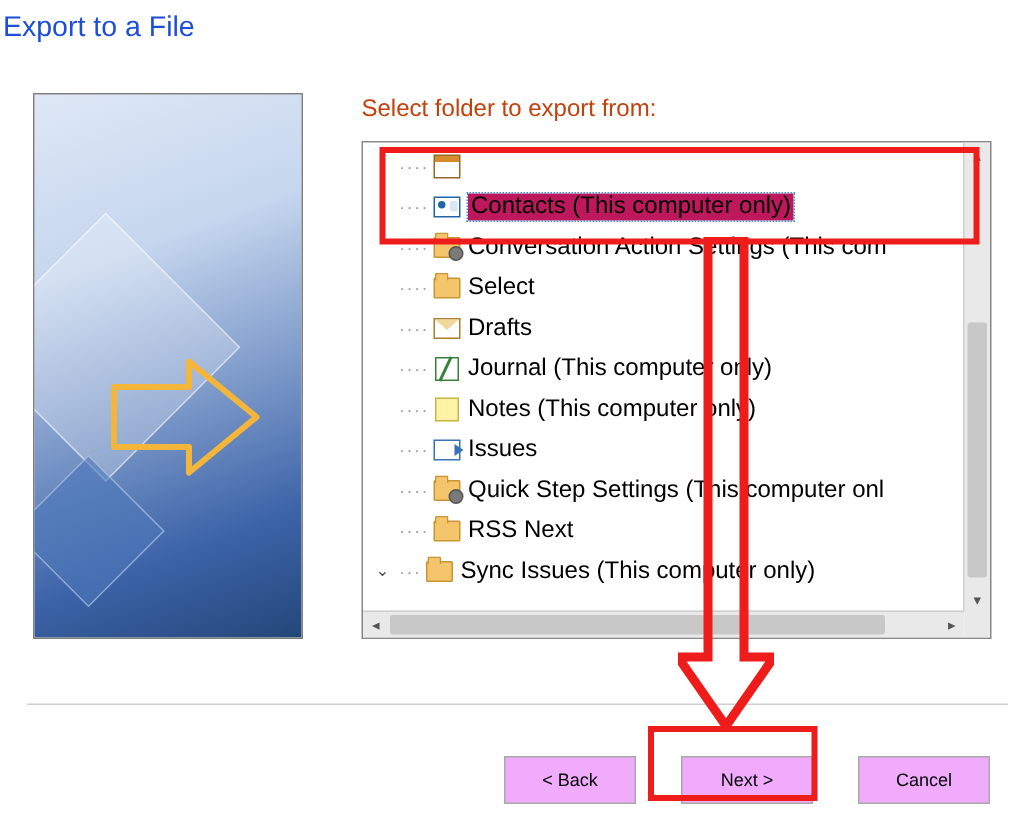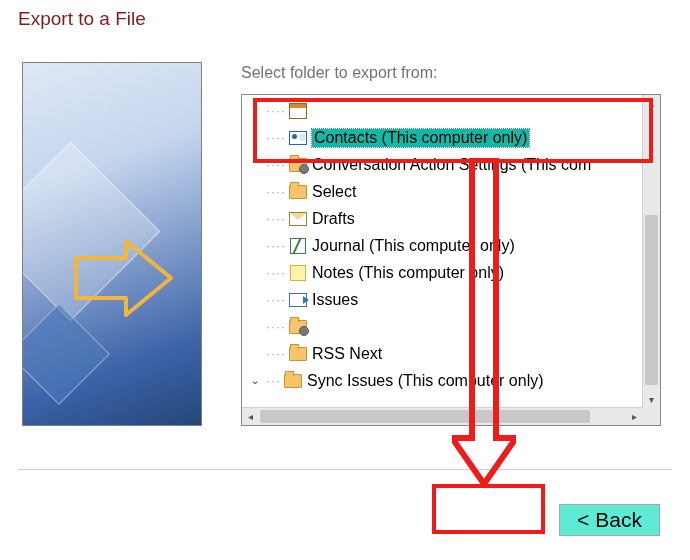--- a/index.html
+++ b/index.html
@@ -10,24 +10,24 @@
     font-family: "Segoe UI", Tahoma, sans-serif;
     font-size: 15px;
     background: #ffffff;
     color: #222;
     overflow: hidden;
     position: relative;
   }
 
   .title {
     position: absolute;
-    left: 18px;
+    left: 2px;
     top: 8px;
     font-size: 19px;
-    color: #7f1d1d;
+    color: #1d4ed8;
   }
 
   .wizard-image {
     position: absolute;
     left: 22px;
     top: 62px;
     width: 178px;
     height: 362px;
     border: 1px solid #7f7f7f;
     background: linear-gradient(160deg,#dfe8f6 0%,#c5d6ee 30%,#3c63a8 80%,#244779 100%);
@@ -52,21 +52,21 @@
   .wizard-image .arrow-shape{
     position:absolute;
     left:48px; top:170px;
   }
 
   .prompt {
     position:absolute;
     left: 241px;
     top: 64px;
     font-size:16px;
-    color:#737373;
+    color:#c2410c;
   }
 
   .tree-box{
     position:absolute;
     left:241px; top:94px;
     width:418px; height:330px;
     border:1px solid #888;
     background:#fff;
     overflow:hidden;
   }
@@ -135,21 +135,21 @@
     font-size:12px;
     letter-spacing:1px;
     margin-right:3px;
   }
   .tree-row .icon{
     width:18px;height:16px;
     margin-right:5px;
     display:inline-flex;align-items:center;justify-content:center;
   }
   .tree-row.selected .label{
-    background:#14b8a6;
+    background:#be185d;
     outline:1px dotted #3a8bd8;
     padding:0 2px;
   }
 
   
   .ic-folder{
     width:16px;height:12px;background:#f5c56b;border:1px solid #c79536;border-radius:1px;position:relative;
   }
   .ic-folder:before{content:"";position:absolute;left:0;top:-4px;width:7px;height:4px;background:#f5c56b;border:1px solid #c79536;border-bottom:none;border-radius:1px 1px 0 0;}
   .ic-folder.cog:after{content:"";position:absolute;right:-3px;bottom:-3px;width:8px;height:8px;border-radius:50%;background:#7a7a7a;border:1px solid #555;}
@@ -171,25 +171,25 @@
     left:18px;right:18px;top:469px;height:1px;background:#cfcfcf;
   }
 
   .buttons{
     position:absolute;
     right:30px; bottom:24px;
     display:flex;
     gap:30px;
   }
   .btn{
-    width:101px;height:32px;
+    width:88px;height:32px;
     border:1px solid #a8a8a8;
-    background:#5eead4;
+    background:#f0abfc;
     font-family:inherit;
-    font-size:21px;
+    font-size:12px;
     color:#000;
     cursor:pointer;
   }
 
   
   .annot-box1{
     position:absolute;
     left:253px; top:98px;
     width:392px; height:57px;
     border:4px solid #ef1c1c;
@@ -289,20 +289,21 @@
           <span class="ic-outbox"></span>
         </span>
       <span class="label">Issues</span>
     </div>
 
     <div class="tree-row">
       <span class="dots">····</span>
       <span class="icon">
           <span class="ic-folder cog"></span>
         </span>
+      <span class="label">Quick Step Settings (This computer onl</span>
     </div>
 
     <div class="tree-row">
       <span class="dots">····</span>
       <span class="icon">
           <span class="ic-folder"></span>
         </span>
       <span class="label">RSS Next</span>
     </div>
 
@@ -327,19 +328,21 @@
     <div class="thumb"></div>
     <div class="right">▸</div>
   </div>
   <div class="tree-scroll-corner"></div>
 </div>
 
 <div class="separator"></div>
 
 <div class="buttons">
   <button class="btn">&lt;  Back</button>
+  <button class="btn">Next  &gt;</button>
+  <button class="btn">Cancel</button>
 </div>
 
 <div class="annot-box1"></div>
 <svg class="annot-arrow" viewBox="0 0 64 326">
   <path d="M20 0 L44 0 L44 280 L64 280 L32 326 L0 280 L20 280 Z" fill="none" stroke="#ef1c1c" stroke-width="6" stroke-linejoin="miter"></path>
 </svg>
 <div class="annot-box2"></div>
 
 </body></html>

